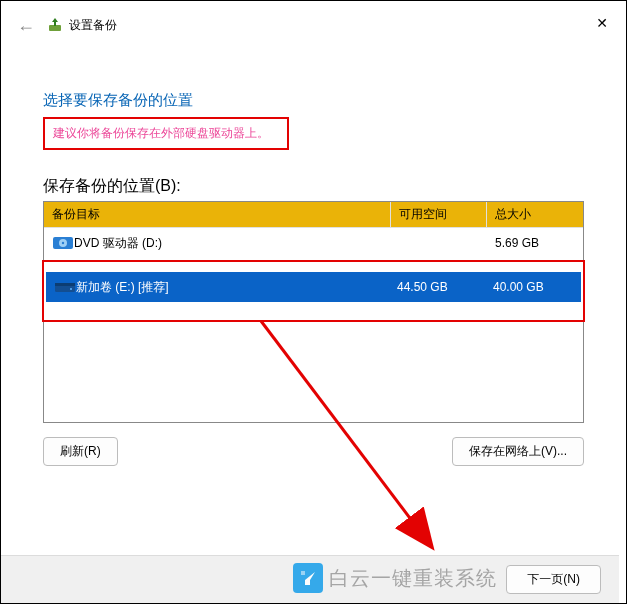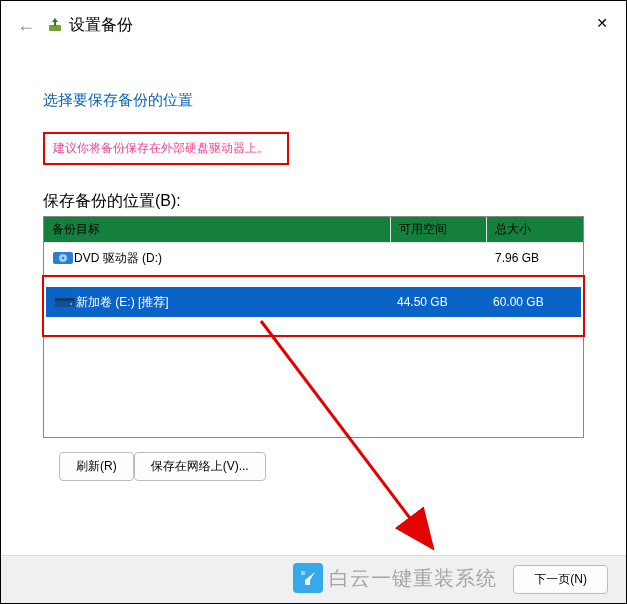--- a/index.html
+++ b/index.html
@@ -36,32 +36,32 @@
   }
   .title-icon {
     width: 16px;
     height: 16px;
     margin-right: 6px;
     display: inline-flex;
     align-items: center;
     justify-content: center;
   }
   .title-text {
-    font-size: 16px;
+    font-size: 12px;
     color: #000;
   }
   .content {
     padding: 0 42px;
   }
   .heading {
     color: #0865b5;
     font-size: 15px;
     font-weight: 400;
     margin-top: 42px;
-    margin-bottom: 22px;
+    margin-bottom: 7px;
   }
   .recommend-box {
     border: 2px solid #e30202;
     padding: 6px 8px;
     margin-bottom: 26px;
     display: inline-block;
     width: 246px;
   }
   .recommend-text {
     font-size: 12px;
@@ -73,21 +73,21 @@
   }
   .drive-table {
     border: 1px solid #888;
     width: 100%;
     height: 222px;
     background: #fff;
     position: relative;
   }
   .thead {
     display: flex;
-    background: #15803d;
+    background: #eab308;
     border-bottom: 1px solid #e0e0e0;
     height: 26px;
     align-items: center;
   }
   .th {
     padding: 4px 8px;
     font-size: 12px;
     border-right: 1px solid #e0e0e0;
   }
   .th:last-child { border-right: none; }
@@ -115,37 +115,37 @@
     margin: 2px 0 0 -2px;
     width: calc(100% + 4px);
     padding: 10px 2px 18px 2px;
   }
   .trow.selected {
     background: #0a63c7;
     color: #fff;
   }
   .btn-row {
     display: flex;
+    justify-content: space-between;
     margin-top: 14px;
-    margin-left: 16px;
   }
   .btn {
     background: #fdfdfd;
     border: 1px solid #bcbcbc;
     border-radius: 4px;
     padding: 5px 16px;
     font-size: 12px;
     font-family: inherit;
     cursor: pointer;
   }
   .footer {
     position: absolute;
     bottom: 0;
     left: 0;
-    right: 0;
+    right: 7px;
     height: 48px;
     background: #f0f0f0;
     border-top: 1px solid #dcdcdc;
     display: flex;
     align-items: center;
     justify-content: flex-end;
     padding-right: 18px;
     gap: 8px;
   }
   .footer .btn { padding: 5px 20px; }
@@ -218,37 +218,37 @@
       <div class="td-target">
         <span class="drive-icon">
           <svg width="22" height="18" viewBox="0 0 22 18">
               <rect x="1" y="3" width="20" height="12" rx="2" fill="#2a7fd4"></rect>
               <circle cx="11" cy="9" r="4" fill="#9fd0f5"></circle>
               <circle cx="11" cy="9" r="1.2" fill="#2a7fd4"></circle>
             </svg>
         </span>
         <span>DVD 驱动器 (D:)</span>
       </div>
-      <div class="td-total">7.96 GB</div>
+      <div class="td-total">5.69 GB</div>
     </div>
 
     <div class="selected-wrap">
       <div class="trow selected">
         <div class="td-target">
           <span class="drive-icon">
             <svg width="22" height="18" viewBox="0 0 22 18">
                 <rect x="1" y="5" width="20" height="9" rx="1.5" fill="#134e91"></rect>
                 <rect x="1" y="5" width="20" height="3" fill="#0c3d72"></rect>
                 <circle cx="17" cy="11" r="1" fill="#5fb4ff"></circle>
               </svg>
           </span>
           <span>新加卷 (E:) [推荐]</span>
         </div>
         <div class="td-free">44.50 GB</div>
-        <div class="td-total">60.00 GB</div>
+        <div class="td-total">40.00 GB</div>
       </div>
     </div>
   </div>
 
   <div class="btn-row">
     <button class="btn">刷新(R)</button>
     <button class="btn">保存在网络上(V)...</button>
   </div>
 </div>
 

